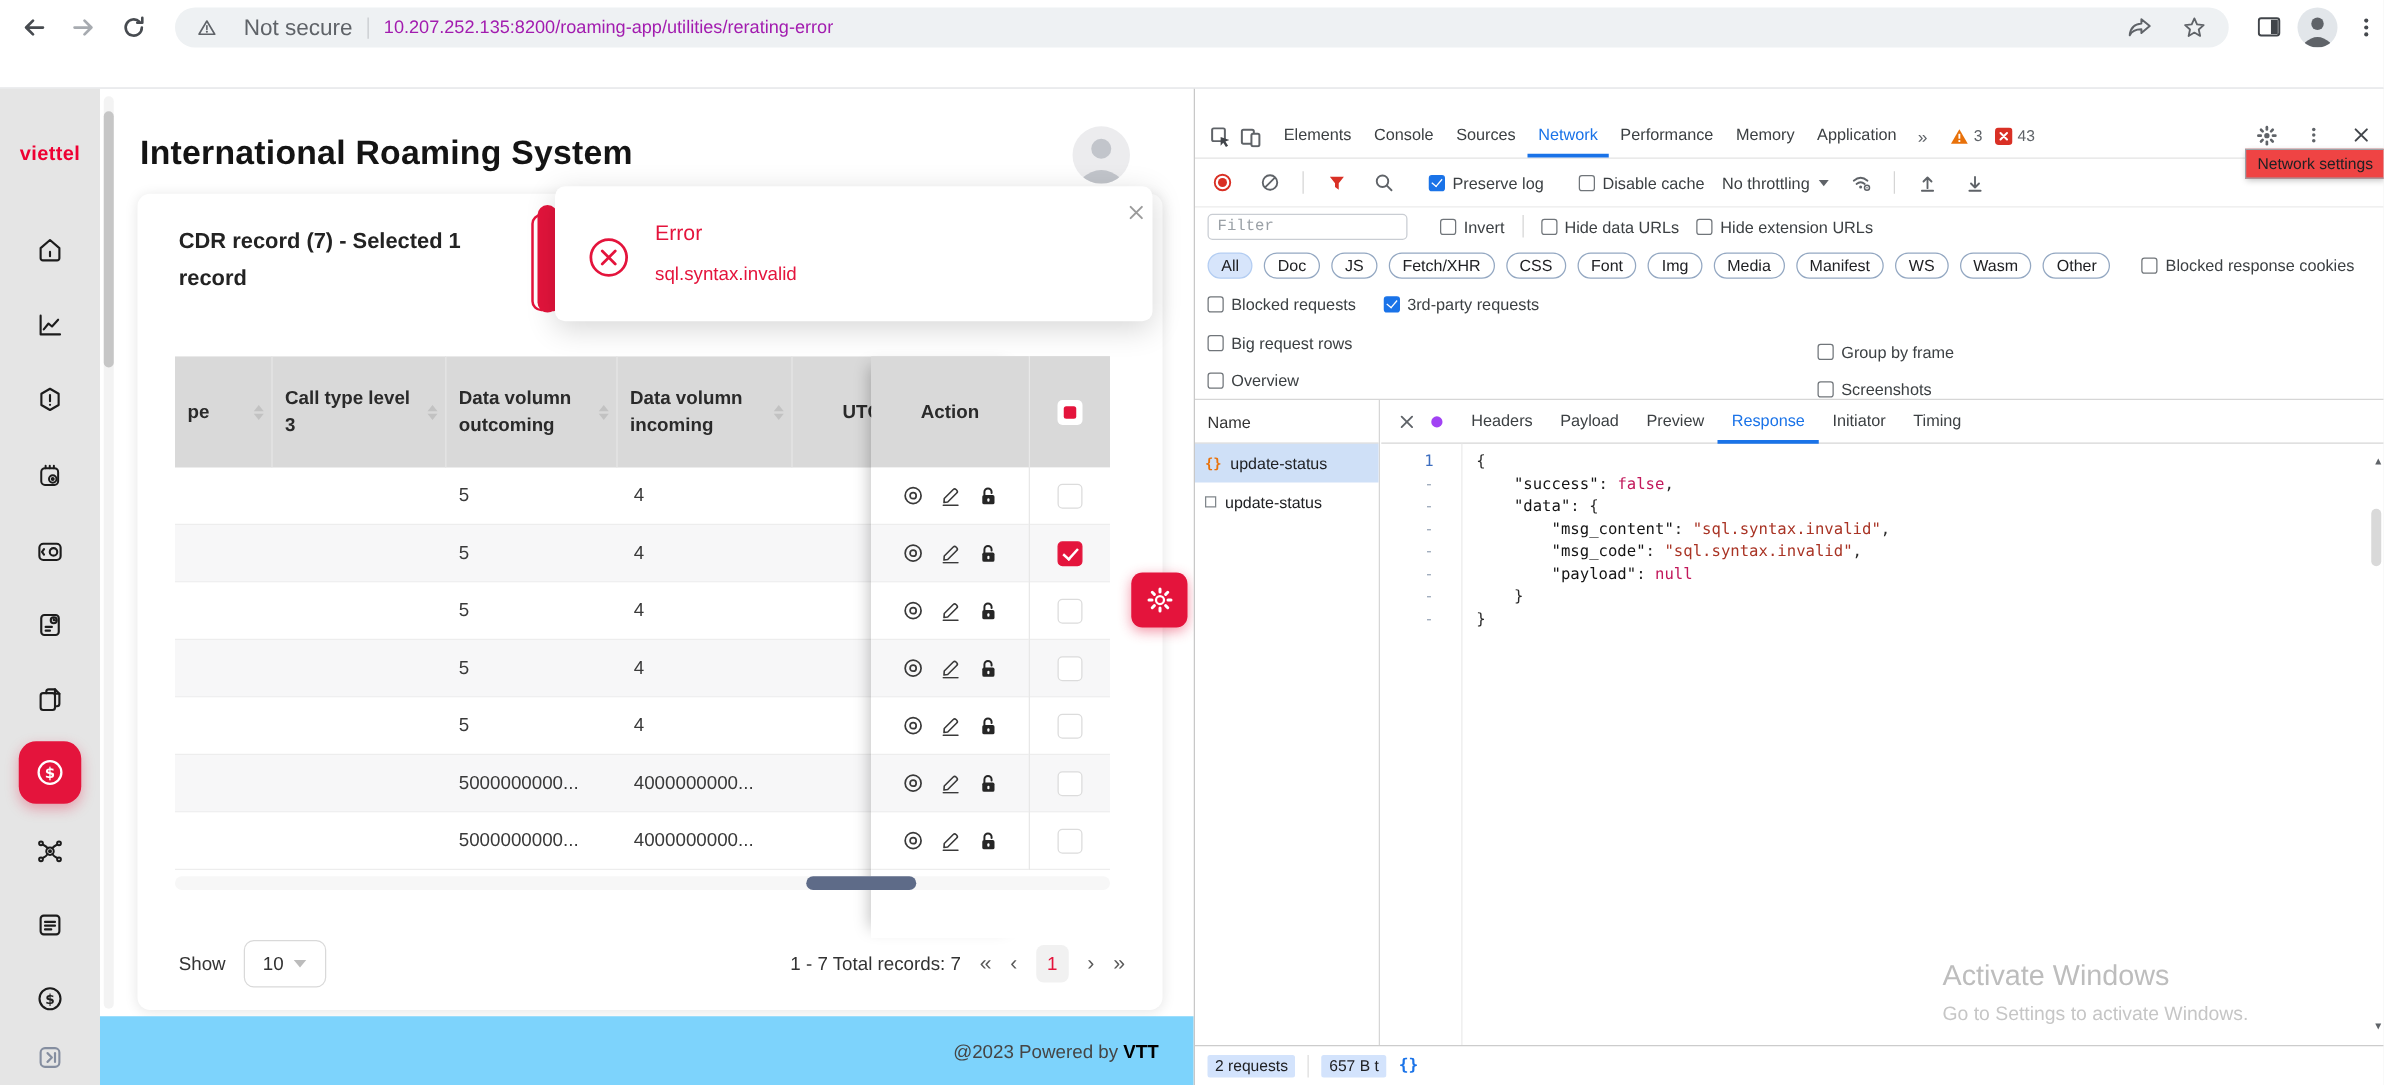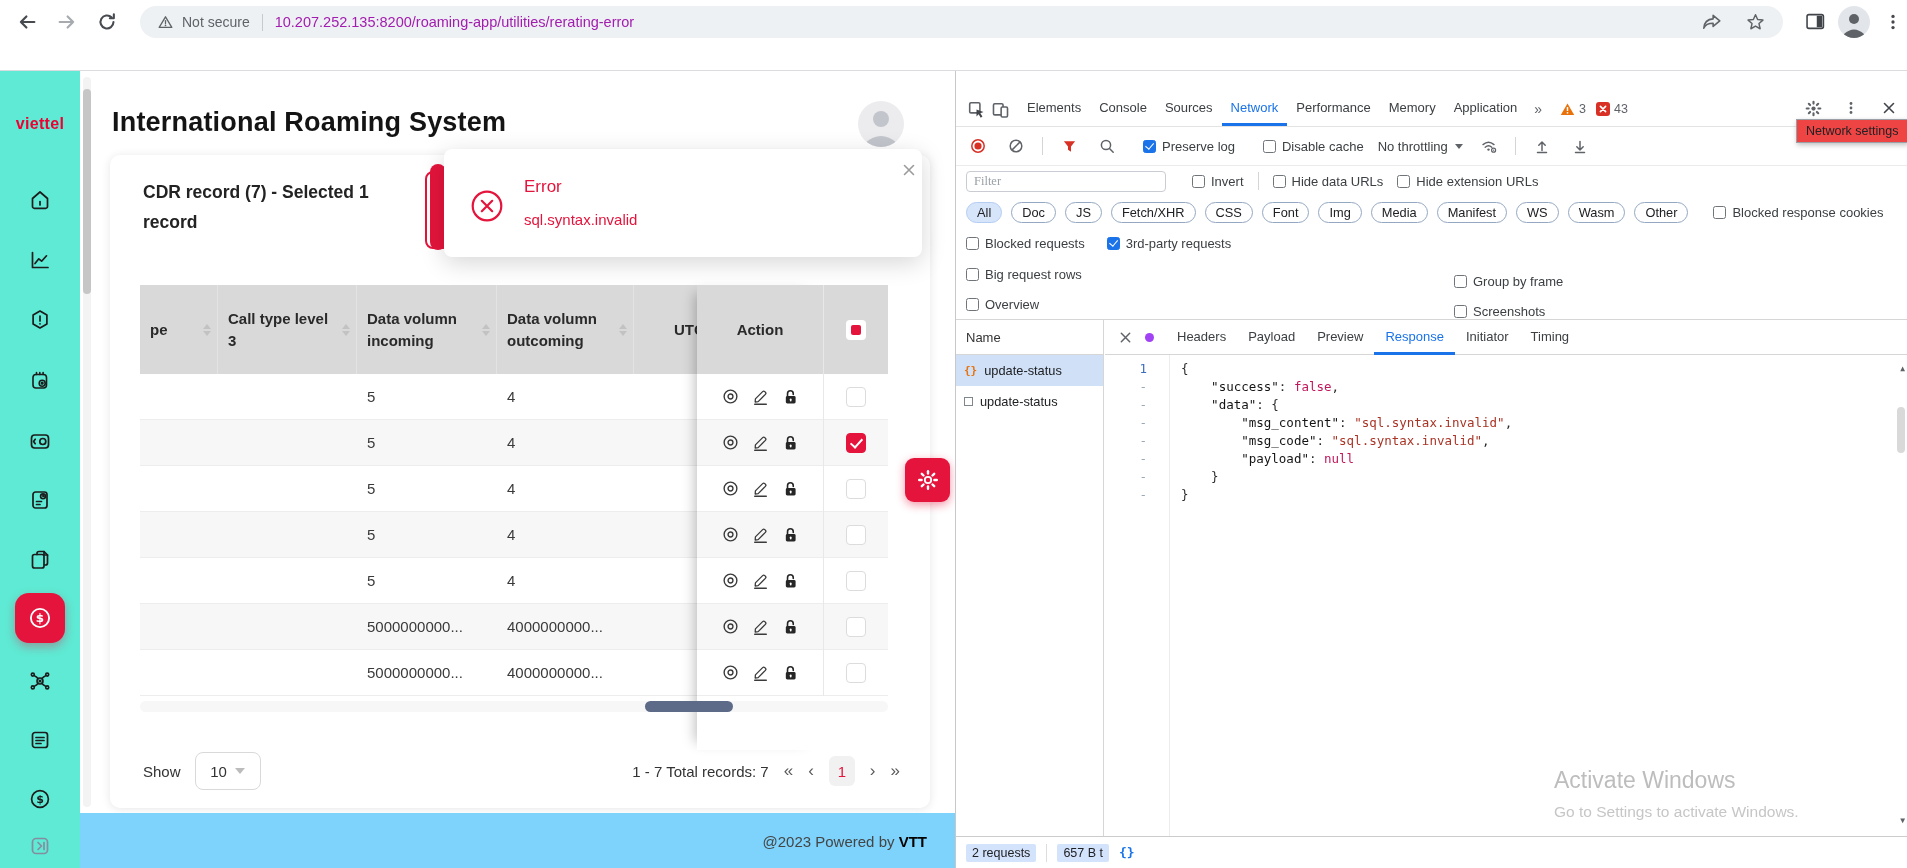--- a/index.html
+++ b/index.html
@@ -5,32 +5,32 @@
   *{margin:0;padding:0;box-sizing:border-box}
   body{background:#ddd;font-family:"Liberation Sans",sans-serif}
   .screen{position:relative;width:1907px;height:868px;background:#fff;overflow:hidden;font-family:"Liberation Sans",sans-serif}
   .abs{position:absolute}
   svg{display:block}
 
   
   .topbar{position:absolute;left:0;top:0;width:1907px;height:44px;background:#fff}
   .navbtn{position:absolute;top:11px;width:22px;height:22px;cursor:pointer}
   .urlpill{position:absolute;left:140px;top:6px;width:1643px;height:32px;background:#eef1f3;border-radius:16px;display:flex;align-items:center}
-  .urlsec{font-size:14px;color:#5f6368;margin-left:9px;white-space:nowrap}
+  .urlsec{font-size:18px;color:#5f6368;margin-left:22px;white-space:nowrap}
   .urlsep{width:1px;height:17px;background:#c6c9cd;margin:0 12px}
   .urltext{font-size:14.5px;color:#a21caf;white-space:nowrap}
   .pillicons{margin-left:auto;display:flex;align-items:center;gap:24px;margin-right:18px}
   .bmbar{position:absolute;left:0;top:44px;width:1907px;height:27px;background:#fff;border-bottom:1px solid #dadce0}
   .bmfolder{position:absolute;left:1788px;top:52px;width:15px;height:11px;background:#f6c453;border-radius:2px}
   .bmfolder::before{content:"";position:absolute;left:0;top:-3px;width:7px;height:4px;background:#f6c453;border-radius:2px 2px 0 0}
   .bmlabel{position:absolute;left:1810px;top:50px;font-size:13px;color:#202124}
 
   
   .app{position:absolute;left:0;top:71px;width:955px;height:797px;background:#fff}
-  .sidebar{position:absolute;left:0;top:0;width:80px;height:797px;background:#5eead4}
+  .sidebar{position:absolute;left:0;top:0;width:80px;height:797px;background:#e5e5e5}
   .logo{position:absolute;left:0;top:44px;width:80px;text-align:center;font-size:16px;font-weight:700;color:#ee0033;letter-spacing:.3px}
   .sideitem{position:absolute;left:28px;width:24px;height:24px;cursor:pointer}
   .sideactive{position:absolute;left:15px;width:50px;height:50px;background:#e4143c;border-radius:14px;display:flex;align-items:center;justify-content:center;cursor:pointer;box-shadow:0 4px 10px rgba(228,20,60,.35)}
   .vscroll{position:absolute;left:83px;top:6px;width:8px;height:730px;background:#f3f3f3;border-radius:4px}
   .vthumb{position:absolute;left:0;top:12px;width:8px;height:205px;background:#c6c6c6;border-radius:4px}
   .app-title{position:absolute;left:112px;top:36px;font-size:27px;font-weight:700;color:#141414;letter-spacing:.2px}
   .avatar-lg{position:absolute;left:858px;top:30px;width:46px;height:46px;border-radius:50%;background:#ececee;overflow:hidden}
   .footer-strip{position:absolute;left:80px;top:742px;width:875px;height:55px;background:#7dd3fc}
   .footer-text{position:absolute;right:28px;top:20px;font-size:15px;color:#454545}
   .footer-text b{color:#000}
@@ -93,21 +93,21 @@
   .dt-right{margin-left:auto;display:flex;align-items:center;gap:14px;padding-bottom:2px}
   .dt-row2{height:39px;display:flex;align-items:center;padding:0 10px;gap:14px;border-bottom:1px solid #ebebeb}
   .vdiv{width:1px;height:18px;background:#d5d5d5}
   .dtcb{width:13px;height:13px;border:1.4px solid #70757a;border-radius:2.5px;background:#fff;position:relative;flex:none;cursor:pointer}
   .dtcb.on{background:#1a73e8;border-color:#1a73e8}
   .dtcb.on::after{content:"";position:absolute;left:3.2px;top:.4px;width:3.6px;height:7.4px;border:solid #fff;border-width:0 1.8px 1.8px 0;transform:rotate(40deg)}
   .cblab{display:flex;align-items:center;gap:6px;cursor:pointer;white-space:nowrap}
   .throtl{display:flex;align-items:center;gap:7px;cursor:pointer}
   .ddcaret{width:0;height:0;border-left:4.5px solid transparent;border-right:4.5px solid transparent;border-top:5.5px solid #5f6368}
   .dt-row3{height:30px;display:flex;align-items:center;padding:0 10px;gap:14px}
-  .filterin{width:200px;height:21px;border:1px solid #c9cdd3;border-radius:4px;padding:0 7px;font-size:12.5px;color:#3b82f6;font-family:Liberation Serif, serif;outline:none}
+  .filterin{width:160px;height:21px;border:1px solid #c9cdd3;border-radius:4px;padding:0 7px;font-size:12.5px;color:#3b82f6;font-family:Liberation Mono, monospace;outline:none}
   .filterin::placeholder{color:#9aa0a6}
   .dt-chips{height:32px;display:flex;align-items:center;padding:0 10px;gap:9px}
   .chip{height:21px;line-height:19px;padding:0 10px;border:1px solid #94a8c2;border-radius:11px;font-size:12.8px;color:#202124;cursor:pointer;white-space:nowrap}
   .chip.active{background:#d7e5fb;border-color:#b3cdf2}
   .dt-row5{height:31px;display:flex;align-items:center;padding:0 10px;gap:22px}
   .dt-row6,.dt-row7{position:relative;height:30px;display:flex;align-items:center;padding:0 10px}
   .col2pos{position:absolute;left:498px;top:0;height:30px;display:flex;align-items:flex-end}
   .dt-panels{position:relative;height:517px;border-top:1px solid #d6d6d6}
   .req-col{position:absolute;left:0;top:0;width:148px;height:100%;border-right:1px solid #d6d6d6;overflow:hidden}
   .req-head{height:35px;line-height:35px;padding-left:10px;border-bottom:1px solid #d6d6d6;color:#333}
@@ -343,29 +343,29 @@
                   <i class="sd"></i>
                 </span>
               </div>
               <div class="th" style="width: 139px;">
                 <span>Call type level 3</span>
                 <span class="sorter">
                   <i class="su"></i>
                   <i class="sd"></i>
                 </span>
               </div>
-              <div class="th" style="width: 140px;">
-                <span>Data volumn incoming</span>
+              <div class="th" style="width: 137px;">
+                <span>Data volumn outcoming</span>
                 <span class="sorter">
                   <i class="su"></i>
                   <i class="sd"></i>
                 </span>
               </div>
-              <div class="th" style="width: 137px;">
-                <span>Data volumn outcoming</span>
+              <div class="th" style="width: 140px;">
+                <span>Data volumn incoming</span>
                 <span class="sorter">
                   <i class="su"></i>
                   <i class="sd"></i>
                 </span>
               </div>
               <div class="th utc" style="width: 254px;">
                 <span>UTC</span>
               </div>
             </div>
           <div id="tbody">

